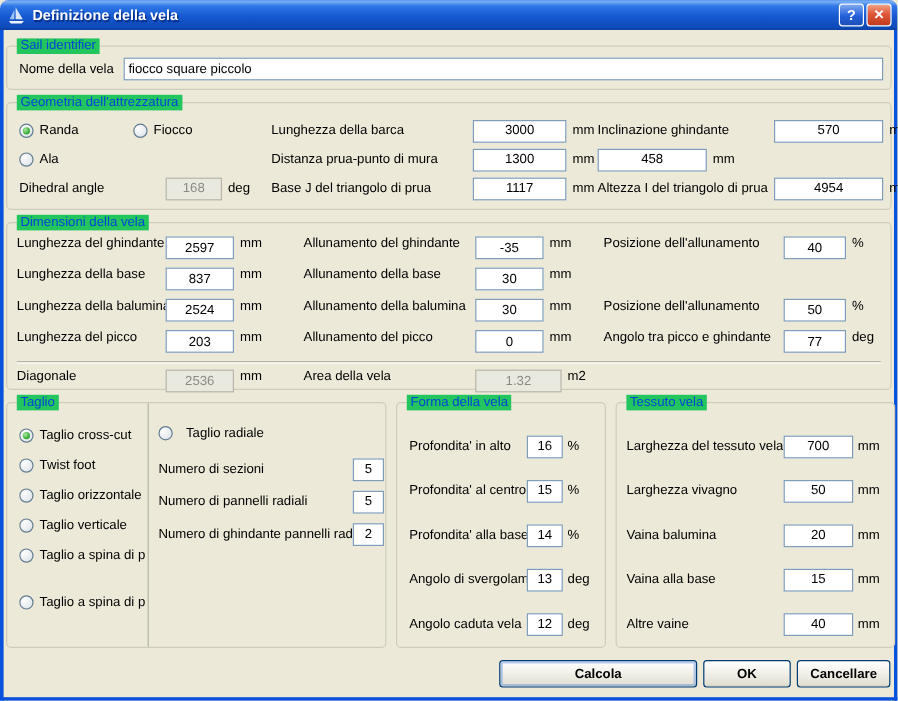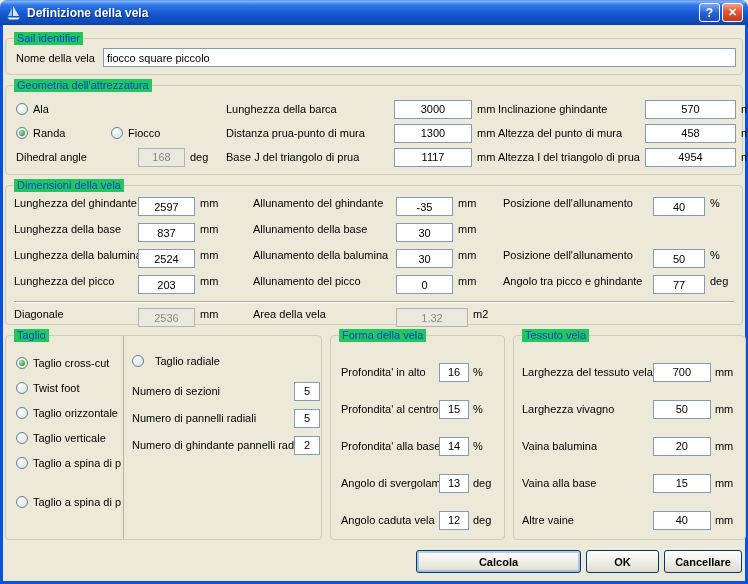--- a/index.html
+++ b/index.html
@@ -177,36 +177,36 @@
         <span class="lbl sail-lbl">Nome della vela</span>
         <input type="text" class="txt sail-input" value="fiocco square piccolo" style="">
       </div>
     </div>
 
     <div class="group g-geo">
       <span class="legend">Geometria dell'attrezzatura</span>
       <div class="geo-cols">
         <div class="geo-col1">
           <div class="geo-row">
-            <span class="radio-item">
-              <span class="radio"></span>
-              <span class="lbl">Ala</span>
-            </span>
-          </div>
-          <div class="geo-row">
             <span class="radio-item w95">
               <span class="radio checked"></span>
               <span class="lbl">Randa</span>
             </span>
             <span class="radio-item">
               <span class="radio"></span>
               <span class="lbl">Fiocco</span>
             </span>
           </div>
           <div class="geo-row">
+            <span class="radio-item">
+              <span class="radio"></span>
+              <span class="lbl">Ala</span>
+            </span>
+          </div>
+          <div class="geo-row">
             <span class="lbl dih-lbl">Dihedral angle</span>
             <input type="text" class="txt num dih-input ro" disabled="" value="168" style="">
             <span class="unit">deg</span>
           </div>
         </div>
         <div class="geo-col2">
           <div class="geo-row">
             <span class="lbl g2-lbl">Lunghezza della barca</span>
             <input type="text" class="txt num g2-input" value="3000" style="">
             <span class="unit">mm</span>
@@ -222,21 +222,20 @@
             <span class="unit">mm</span>
           </div>
         </div>
         <div class="geo-col3">
           <div class="geo-row">
             <span class="lbl g3-lbl">Inclinazione ghindante</span>
             <input type="text" class="txt num g3-input" value="570" style="">
             <span class="unit">mm</span>
           </div>
           <div class="geo-row">
-            <span class="lbl g3-lbl">Altezza del punto di mura</span>
             <input type="text" class="txt num g3-input" value="458" style="">
             <span class="unit">mm</span>
           </div>
           <div class="geo-row">
             <span class="lbl g3-lbl">Altezza I del triangolo di prua</span>
             <input type="text" class="txt num g3-input" value="4954" style="">
             <span class="unit">mm</span>
           </div>
         </div>
       </div>

